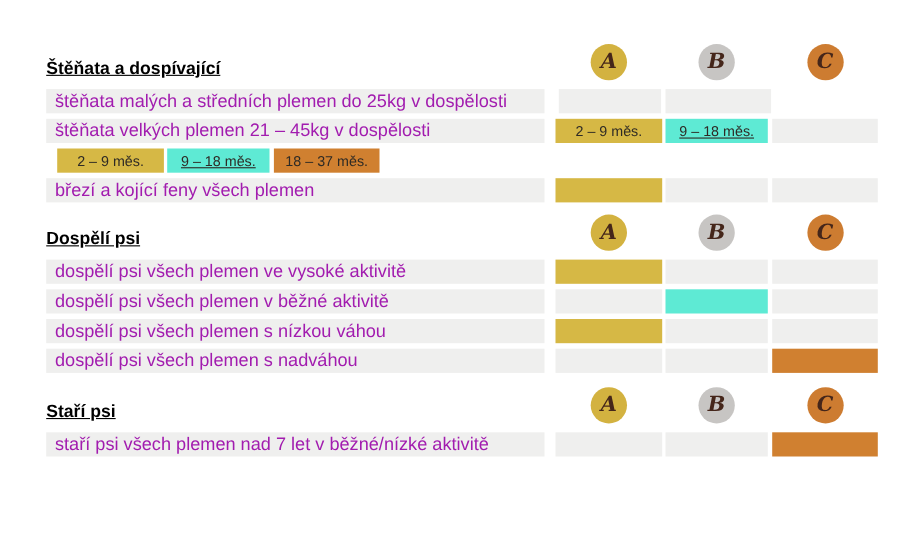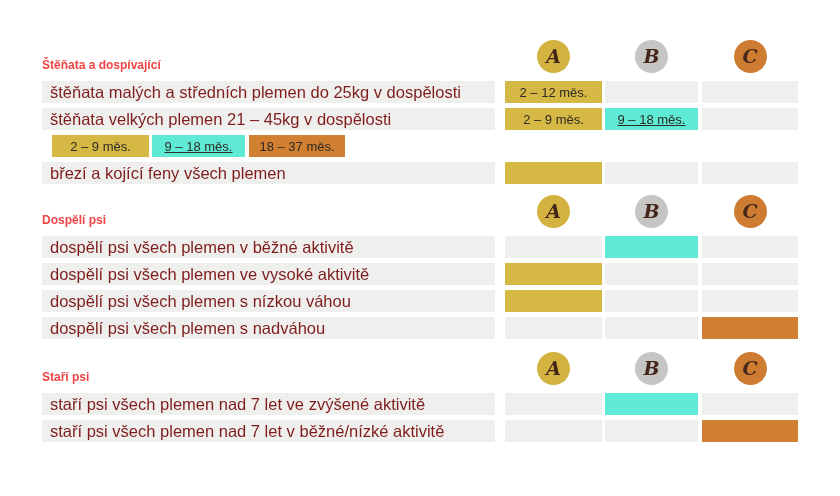--- a/index.html
+++ b/index.html
@@ -16,25 +16,26 @@
     background: #ffffff;
   }
   .shead {
     display: flex;
     height: 33px;
     margin-bottom: 8px;
     align-items: flex-end;
   }
   .title {
     width: 453px;
-    font-size: 12px;
+    font-size: 16px;
     font-weight: bold;
-    color: #ef4444;
+    color: #000000;
     padding-bottom: 1px;
     white-space: nowrap;
+    text-decoration: underline;
   }
   .colhead {
     display: flex;
     align-items: center;
     justify-content: center;
     height: 33px;
   }
   .badge {
     width: 33px; height: 33px;
     border-radius: 50%;
@@ -54,21 +55,21 @@
 
   .row {
     display: flex;
     height: 22px;
     margin-bottom: 5px;
   }
   .label {
     width: 453px;
     background: #efefee;
     font-size: 16.5px;
-    color: #7f1d1d;
+    color: #a21caf;
     line-height: 22px;
     padding-left: 8px;
     white-space: nowrap;
     overflow: hidden;
   }
   .cell {
     background: #efefee;
     display: flex;
     align-items: center;
     justify-content: center;
@@ -106,21 +107,20 @@
       </div>
       <div class="sp4"></div>
       <div class="colhead cc">
         <span class="badge badge-c">C</span>
       </div>
     </div>
 
     <div class="row">
       <div class="label">štěňata malých a středních plemen do 25kg v dospělosti</div>
       <div class="sp10"></div>
-      <div class="cell ca fill-a">2 – 12 měs.</div>
       <div class="sp3"></div>
       <div class="cell cb"></div>
       <div class="sp4"></div>
       <div class="cell cc"></div>
     </div>
 
     <div class="row">
       <div class="label">štěňata velkých plemen 21 – 45kg v dospělosti</div>
       <div class="sp10"></div>
       <div class="cell ca fill-a">2 – 9 měs.</div>
@@ -161,35 +161,35 @@
       <div class="colhead cb">
         <span class="badge badge-b">B</span>
       </div>
       <div class="sp4"></div>
       <div class="colhead cc">
         <span class="badge badge-c">C</span>
       </div>
     </div>
 
     <div class="row">
+      <div class="label">dospělí psi všech plemen ve vysoké aktivitě</div>
+      <div class="sp10"></div>
+      <div class="cell ca fill-a"></div>
+      <div class="sp3"></div>
+      <div class="cell cb"></div>
+      <div class="sp4"></div>
+      <div class="cell cc"></div>
+    </div>
+
+    <div class="row">
       <div class="label">dospělí psi všech plemen v běžné aktivitě</div>
       <div class="sp10"></div>
       <div class="cell ca"></div>
       <div class="sp3"></div>
       <div class="cell cb fill-b"></div>
-      <div class="sp4"></div>
-      <div class="cell cc"></div>
-    </div>
-
-    <div class="row">
-      <div class="label">dospělí psi všech plemen ve vysoké aktivitě</div>
-      <div class="sp10"></div>
-      <div class="cell ca fill-a"></div>
-      <div class="sp3"></div>
-      <div class="cell cb"></div>
       <div class="sp4"></div>
       <div class="cell cc"></div>
     </div>
 
 
     <div class="row">
       <div class="label">dospělí psi všech plemen s nízkou váhou</div>
       <div class="sp10"></div>
       <div class="cell ca fill-a"></div>
       <div class="sp3"></div>
@@ -219,34 +219,25 @@
       <div class="sp3"></div>
       <div class="colhead cb">
         <span class="badge badge-b">B</span>
       </div>
       <div class="sp4"></div>
       <div class="colhead cc">
         <span class="badge badge-c">C</span>
       </div>
     </div>
 
-    <div class="row">
-      <div class="label">staří psi všech plemen nad 7 let ve zvýšené aktivitě</div>
+
+    <div class="row">
+      <div class="label">staří psi všech plemen nad 7 let v běžné/nízké aktivitě</div>
       <div class="sp10"></div>
       <div class="cell ca"></div>
       <div class="sp3"></div>
-      <div class="cell cb fill-b"></div>
-      <div class="sp4"></div>
-      <div class="cell cc"></div>
-    </div>
-
-    <div class="row">
-      <div class="label">staří psi všech plemen nad 7 let v běžné/nízké aktivitě</div>
-      <div class="sp10"></div>
-      <div class="cell ca"></div>
-      <div class="sp3"></div>
       <div class="cell cb"></div>
       <div class="sp4"></div>
       <div class="cell cc fill-c"></div>
     </div>
   </section>
 
 </div>
 
 </body></html>

